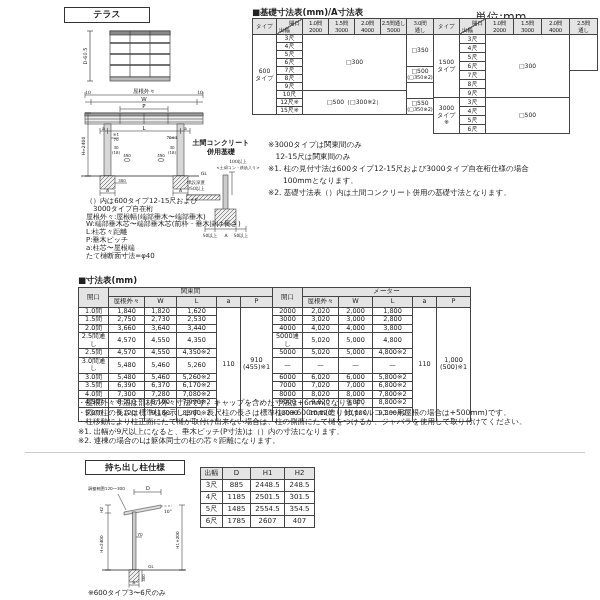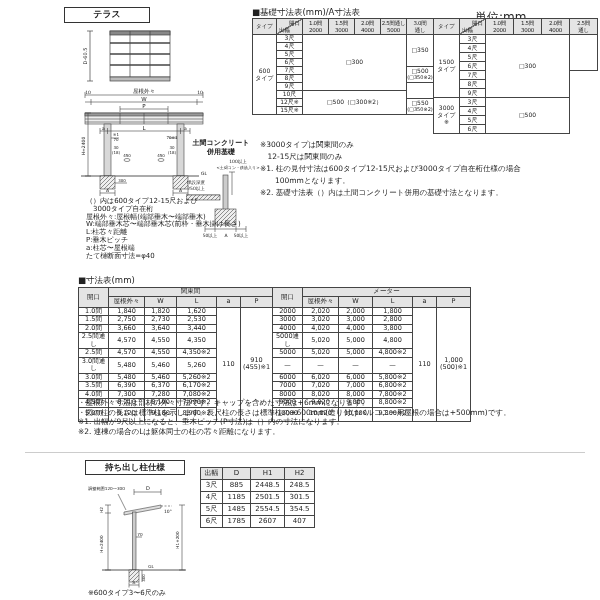--- a/index.html
+++ b/index.html
@@ -16,21 +16,21 @@
   .diag { position:relative; }
   .diag .dline { position:absolute; left:0; top:0; right:0; bottom:0;
     background:linear-gradient(to bottom right, transparent 47%, #777 47%, #777 53%, transparent 53%); }
   .diag .dtp { position:absolute; top:1px; right:2px; font-size:5.5px; }
   .diag .dbt { position:absolute; bottom:1px; left:2px; font-size:5.5px; }
   .titlebox { border:1.5px solid #333; text-align:center; font-weight:bold; background:#fff; }
   .note-line { white-space:pre; }
   .ft td { font-size:6px; }
   .dt td { font-size:6.5px; }
   .ct td { font-size:7px; }
-  .sec-title { font-weight:normal; font-size:8.5px; }
+  .sec-title { font-weight:bold; font-size:8.5px; }
   svg text { font-family:"DejaVu Sans","Liberation Sans",sans-serif; }
 </style>
 </head>
 <body>
 
 <svg width="0" height="0" class="abs">
   <defs>
     <pattern id="hatch" width="4" height="4" patternUnits="userSpaceOnUse">
       <rect width="4" height="4" fill="#eee"></rect>
       <path d="M0 4 L4 0" stroke="#666" stroke-width="0.7"></path>
@@ -317,21 +317,21 @@
     <text x="52" y="6" font-size="4.5">100以上</text>
     <text x="52" y="12" font-size="4">&lt;土間コン・鉄筋入り&gt;</text>
     <text x="10" y="27" font-size="4.5">埋設深度</text>
     <text x="10" y="33" font-size="4.5">250以上</text>
     <text x="24" y="80" font-size="4.5">50以上</text>
     <text x="40" y="80" font-size="4.5">A</text>
     <text x="55" y="80" font-size="4.5">50以上</text>
   </g>
 </svg>
 
-<div class="abs" style="left:260px;top:139px;width:330px;font-size:7.5px;line-height:12px">
+<div class="abs" style="left:268px;top:139px;width:330px;font-size:7.5px;line-height:12px">
   <div class="note-line">※3000タイプは関東間のみ</div>
   <div class="note-line">　12-15尺は関東間のみ</div>
   <div class="note-line">※1. 柱の見付寸法は600タイプ12-15尺および3000タイプ自在桁仕様の場合</div>
   <div class="note-line">　　100mmとなります。</div>
   <div class="note-line">※2. 基礎寸法表（）内は土間コンクリート併用の基礎寸法となります。</div>
 </div>
 
 <div class="abs" style="left:86px;top:198px;width:180px;font-size:7px;line-height:7.8px">
   <div class="note-line">（）内は600タイプ12-15尺および</div>
   <div class="note-line">　3000タイプ自在桁</div>
@@ -495,20 +495,21 @@
         <td>10,020</td>
         <td>10,000</td>
         <td>9,800※2</td>
       </tr>
     </tbody>
 </table>
 
 <div class="abs" style="left:78px;top:398px;width:515px;font-size:7.5px;line-height:9.5px">
   <div class="note-line">・屋根外々寸法は部材の外々寸法です。キャップを含めた寸法は+6mmになります。</div>
   <div class="note-line">・図の柱の長さは標準柱を示します。長尺柱の長さは標準柱の+600mm(造り付けバルコニー用屋根の場合は+500mm)です。</div>
+  <div class="note-line">・柱移動により柱正面にたて樋が取付け出来ない場合は、柱の側面にたて樋をつけるか、ジャバラを使用して取り付けてください。</div>
   <div class="note-line">※1. 出幅が9尺以上になると、垂木ピッチ(P寸法)は（）内の寸法になります。</div>
   <div class="note-line">※2. 連棟の場合のLは躯体同士の柱の芯々距離になります。</div>
 </div>
 
 <div class="abs" style="left:25px;top:452px;width:560px;height:1px;background:#ccc"></div>
 
 <div class="abs titlebox" style="left:85px;top:460px;width:100px;height:15px;font-size:8.5px;line-height:12px">持ち出し柱仕様</div>
 
 <svg class="abs" style="left:88px;top:482px" width="175" height="106" viewBox="0 0 175 106">
   <g stroke="#444" stroke-width="0.6" fill="none">

